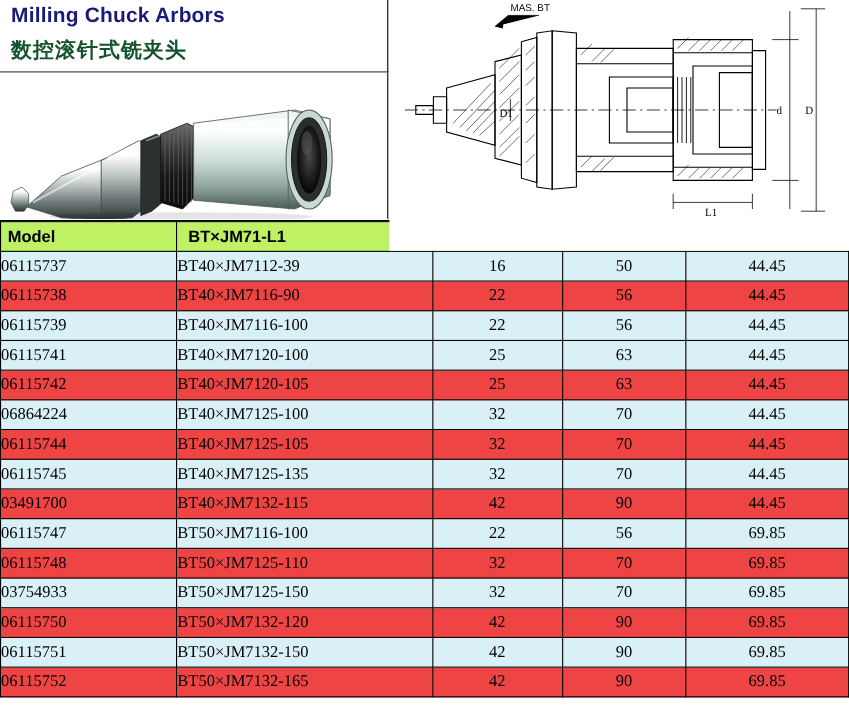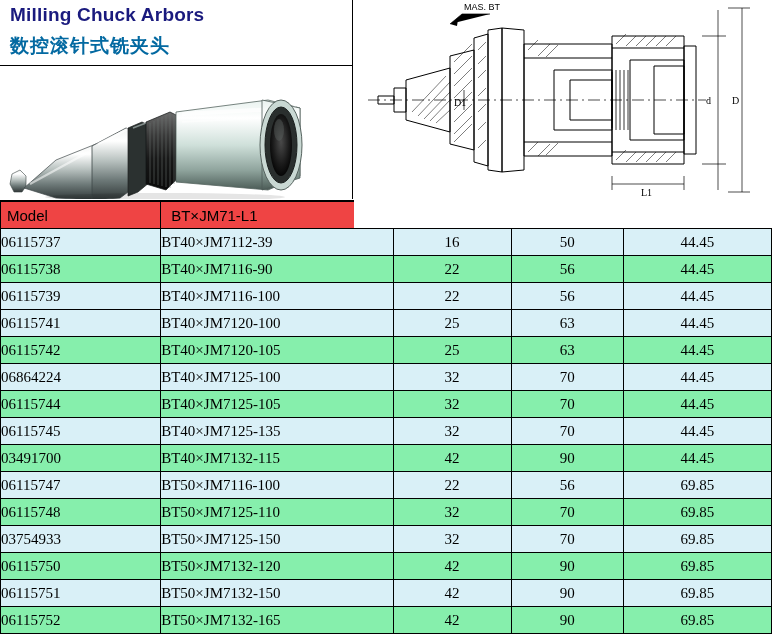--- a/index.html
+++ b/index.html
@@ -45,21 +45,21 @@
     color: #1a1a7e;
     letter-spacing: 0.2px;
   }
   .title-cn {
     position: absolute;
     left: 10px;
     top: 33px;
     font-family: "DejaVu Sans", sans-serif;
     font-weight: bold;
     font-size: 19px;
-    color: #0369a1;
+    color: #14532d;
     letter-spacing: 1px;
   }
 
   .photo-box {
     position: absolute;
     left: 0;
     top: 66px;
     width: 353px;
     height: 133px;
     border-right: 1px solid #000;
@@ -85,32 +85,32 @@
     table-layout: fixed;
   }
   table.spec th, table.spec td {
     border: 1px solid #000;
     font-size: 15px;
     height: 26px;
     padding: 0;
     color: #000;
   }
   table.spec thead th {
-    background: #ef4444;
-    font-weight: normal;
+    background: #bef264;
+    font-weight: bold;
     font-family: "Liberation Sans", sans-serif;
     font-size: 15px;
     text-align: left;
   }
   thead th.c-model { padding-left: 6px; }
   thead th.c-bt { padding-left: 10px; }
   thead th.c-d, thead th.c-D, thead th.c-D1 { text-align: center; padding-left: 0; }
 
   table.spec tbody td { background: #d9f0f7; }
-  table.spec tbody tr.alt td { background: #86efac; }
+  table.spec tbody tr.alt td { background: #ef4444; }
 
   td.model { padding-left: 6px; text-align: left; font-size: 15px; }
   td.bt { padding-left: 10px; text-align: left; font-size: 15px; }
   td.num { text-align: center; font-size: 15px; }
 
   
   col.w-model { width: 160px; }
   col.w-bt { width: 232px; }
   col.w-d { width: 118px; }
   col.w-D { width: 112px; }

